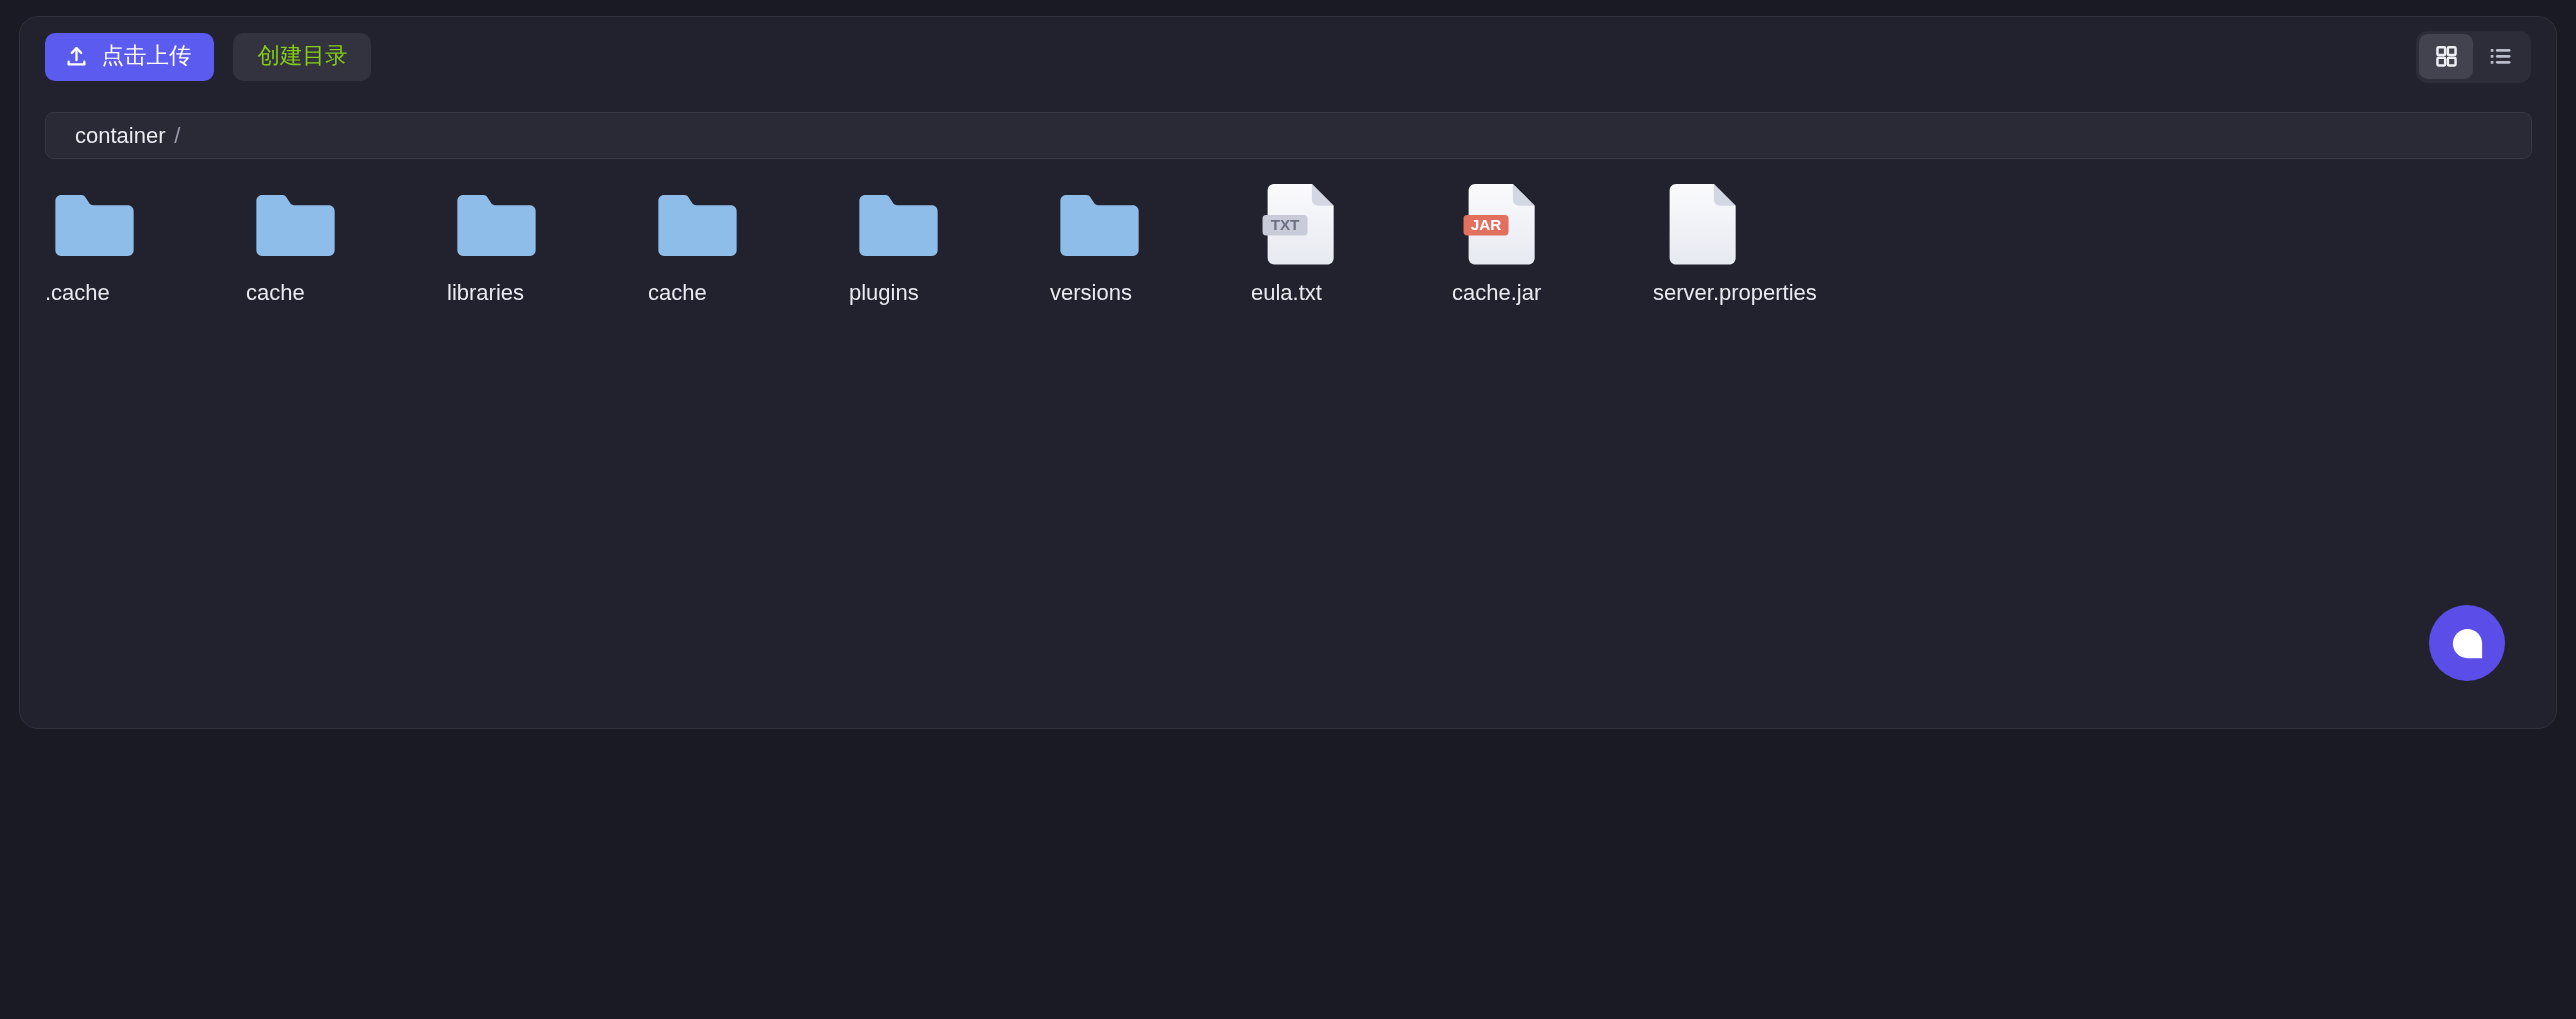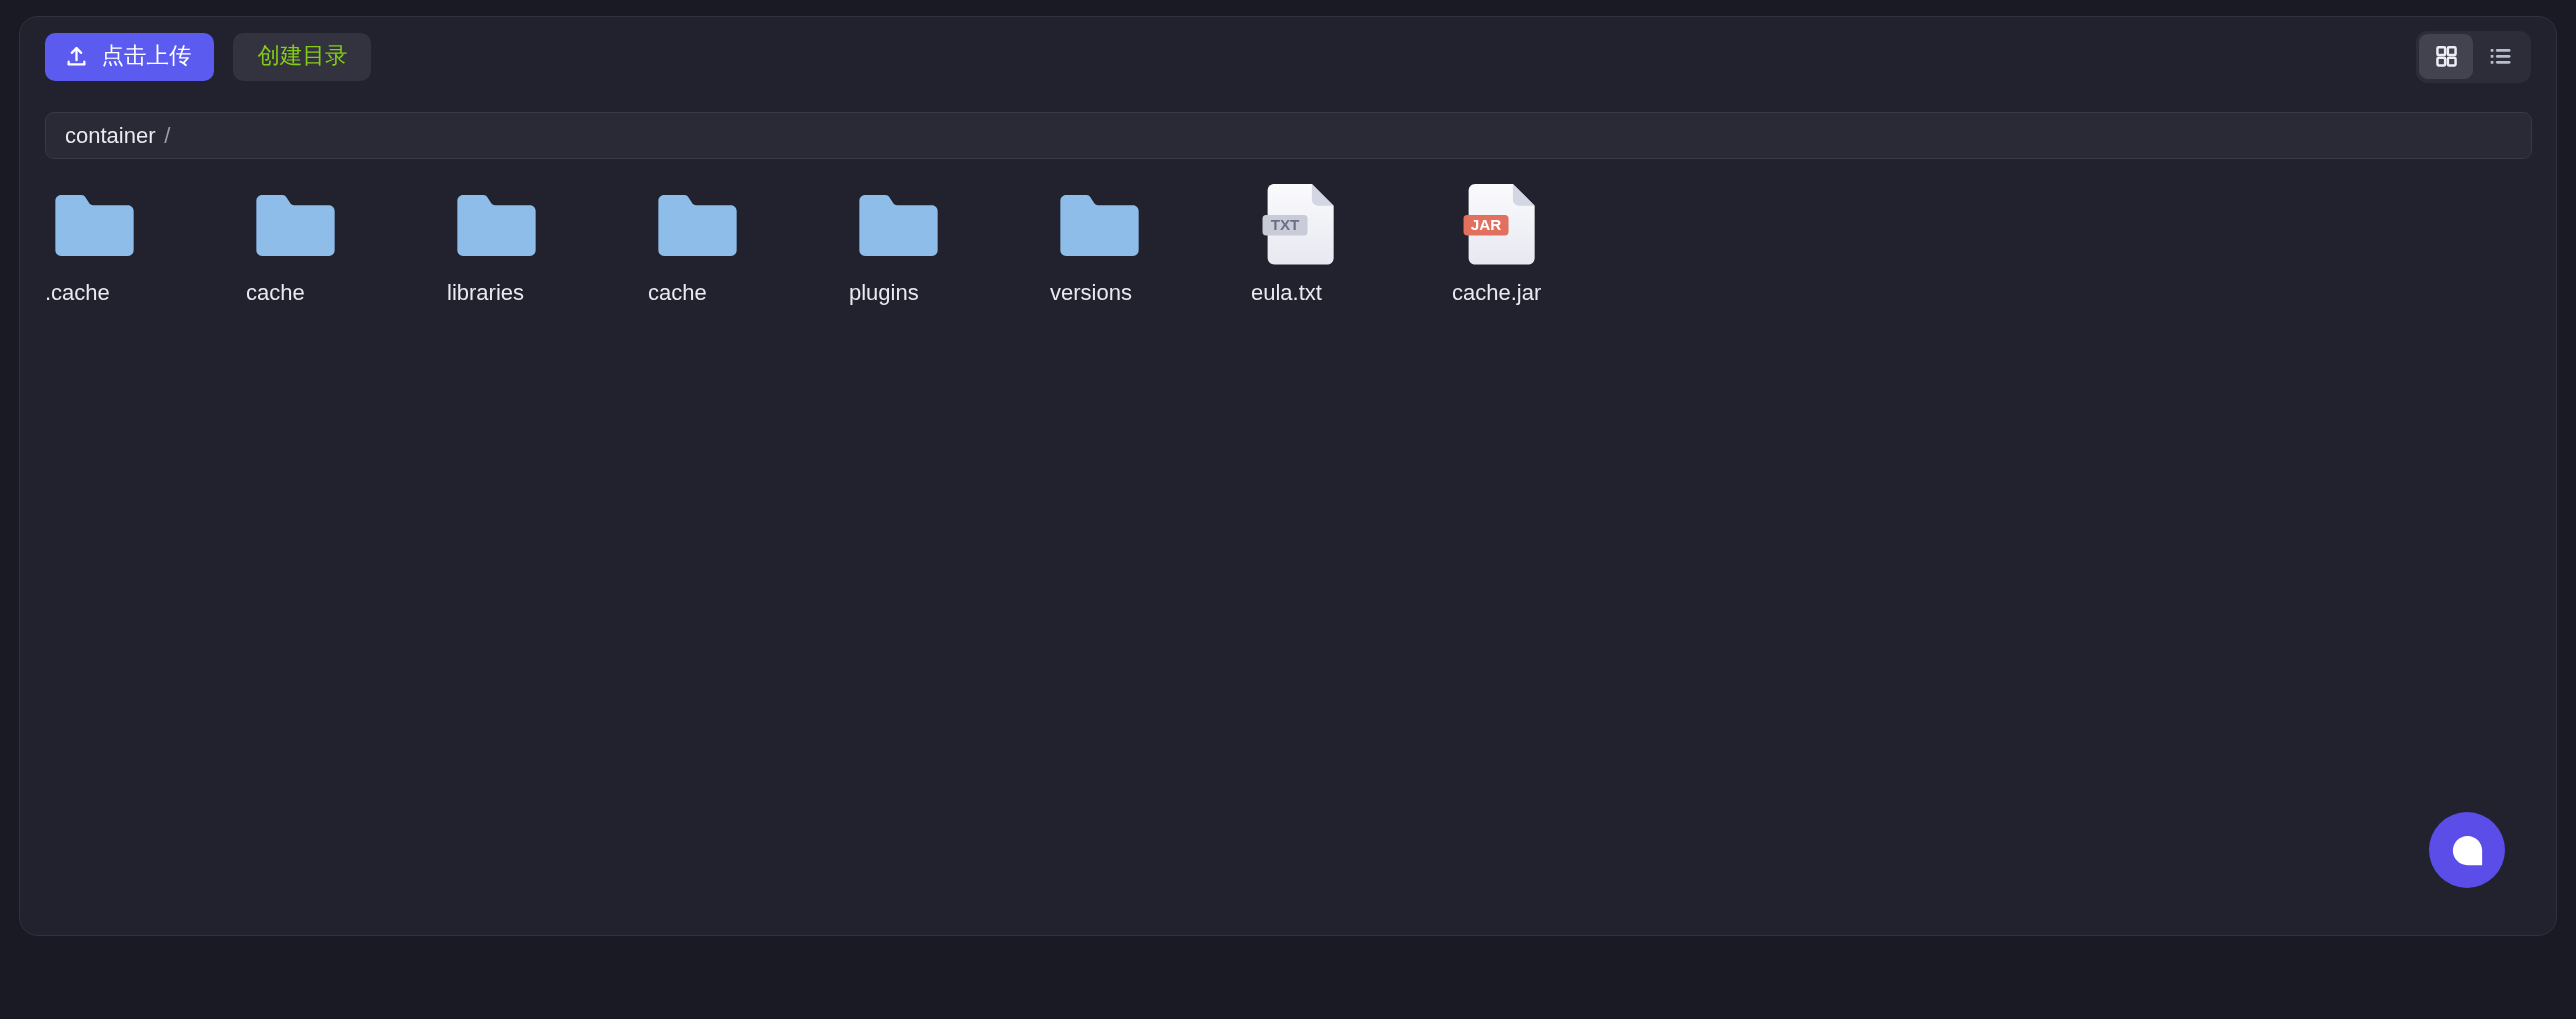--- a/index.html
+++ b/index.html
@@ -18,21 +18,21 @@
     height: 1020px;
     background: #1a1a24;
   }
 
   
   .panel {
     position: absolute;
     left: 19px;
     top: 16px;
     width: 2538px;
-    height: 920px;
+    height: 713px;
     background: #22222e;
     border: 0.7px solid #32323f;
     border-radius: 19px;
     overflow: hidden;
   }
 
   
   .toolbar {
     position: absolute;
     left: 0; top: 0;
@@ -106,21 +106,21 @@
     position: absolute;
     left: 25px;
     top: 95px;
     width: 2487px;
     height: 47px;
     background: #2a2a36;
     border: 0.7px solid #3a3a47;
     border-radius: 8.7px;
     display: flex;
     align-items: center;
-    padding: 0 19px;
+    padding: 0 29px;
     gap: 8.7px;
   }
 
   .crumb {
     font-size: 22px;
     color: #e9eaf0;
     cursor: pointer;
   }
   .crumb-sep {
     font-size: 22px;
@@ -330,20 +330,36 @@
     </defs>
     <path d="M18 4 L70 4 L100 34 L100 106 C100 111 96 115 91 115 L18 115 C13 115 9 111 9 106 L9 13 C9 8 13 4 18 4 Z" fill="url(#fgJAR)"></path>
     <path d="M70 4 L100 34 L78 34 C73.6 34 70 30.4 70 26 Z" fill="#d3d7e4"></path>
 
     <rect x="2" y="47" width="62" height="28" rx="5" fill="#e2705e"></rect>
     <text x="33" y="67" font-family="Liberation Sans, sans-serif" font-size="21" font-weight="bold" fill="#ffffff" text-anchor="middle">JAR</text>
   </svg>
           </span>
      <span class="file-label">cache.jar</span>
         </div>
+        <div class="file-item">
+          <span class="icon-wrap">
+            <svg viewBox="0 0 110 124" width="80" height="90">
+    <defs>
+      <linearGradient id="fgn" x1="0" y1="0" x2="0" y2="1">
+        <stop offset="0" stop-color="#fbfbfd"></stop>
+        <stop offset="1" stop-color="#e7e9f1"></stop>
+      </linearGradient>
+    </defs>
+    <path d="M18 4 L70 4 L100 34 L100 106 C100 111 96 115 91 115 L18 115 C13 115 9 111 9 106 L9 13 C9 8 13 4 18 4 Z" fill="url(#fgn)"></path>
+    <path d="M70 4 L100 34 L78 34 C73.6 34 70 30.4 70 26 Z" fill="#d3d7e4"></path>
+
+  </svg>
+          </span>
+     <span class="file-label">server.properties</span>
+        </div>
       </div>
 
     <button class="chat-fab">
       <span>
         <svg viewBox="0 0 48 48" width="39" height="39">
           <path d="M24 6 C33.94 6 42 14.06 42 24 L42 42 L24 42 C14.06 42 6 33.94 6 24 C6 14.06 14.06 6 24 6 Z" fill="#ffffff"></path>
         </svg>
       </span>
     </button>
 

